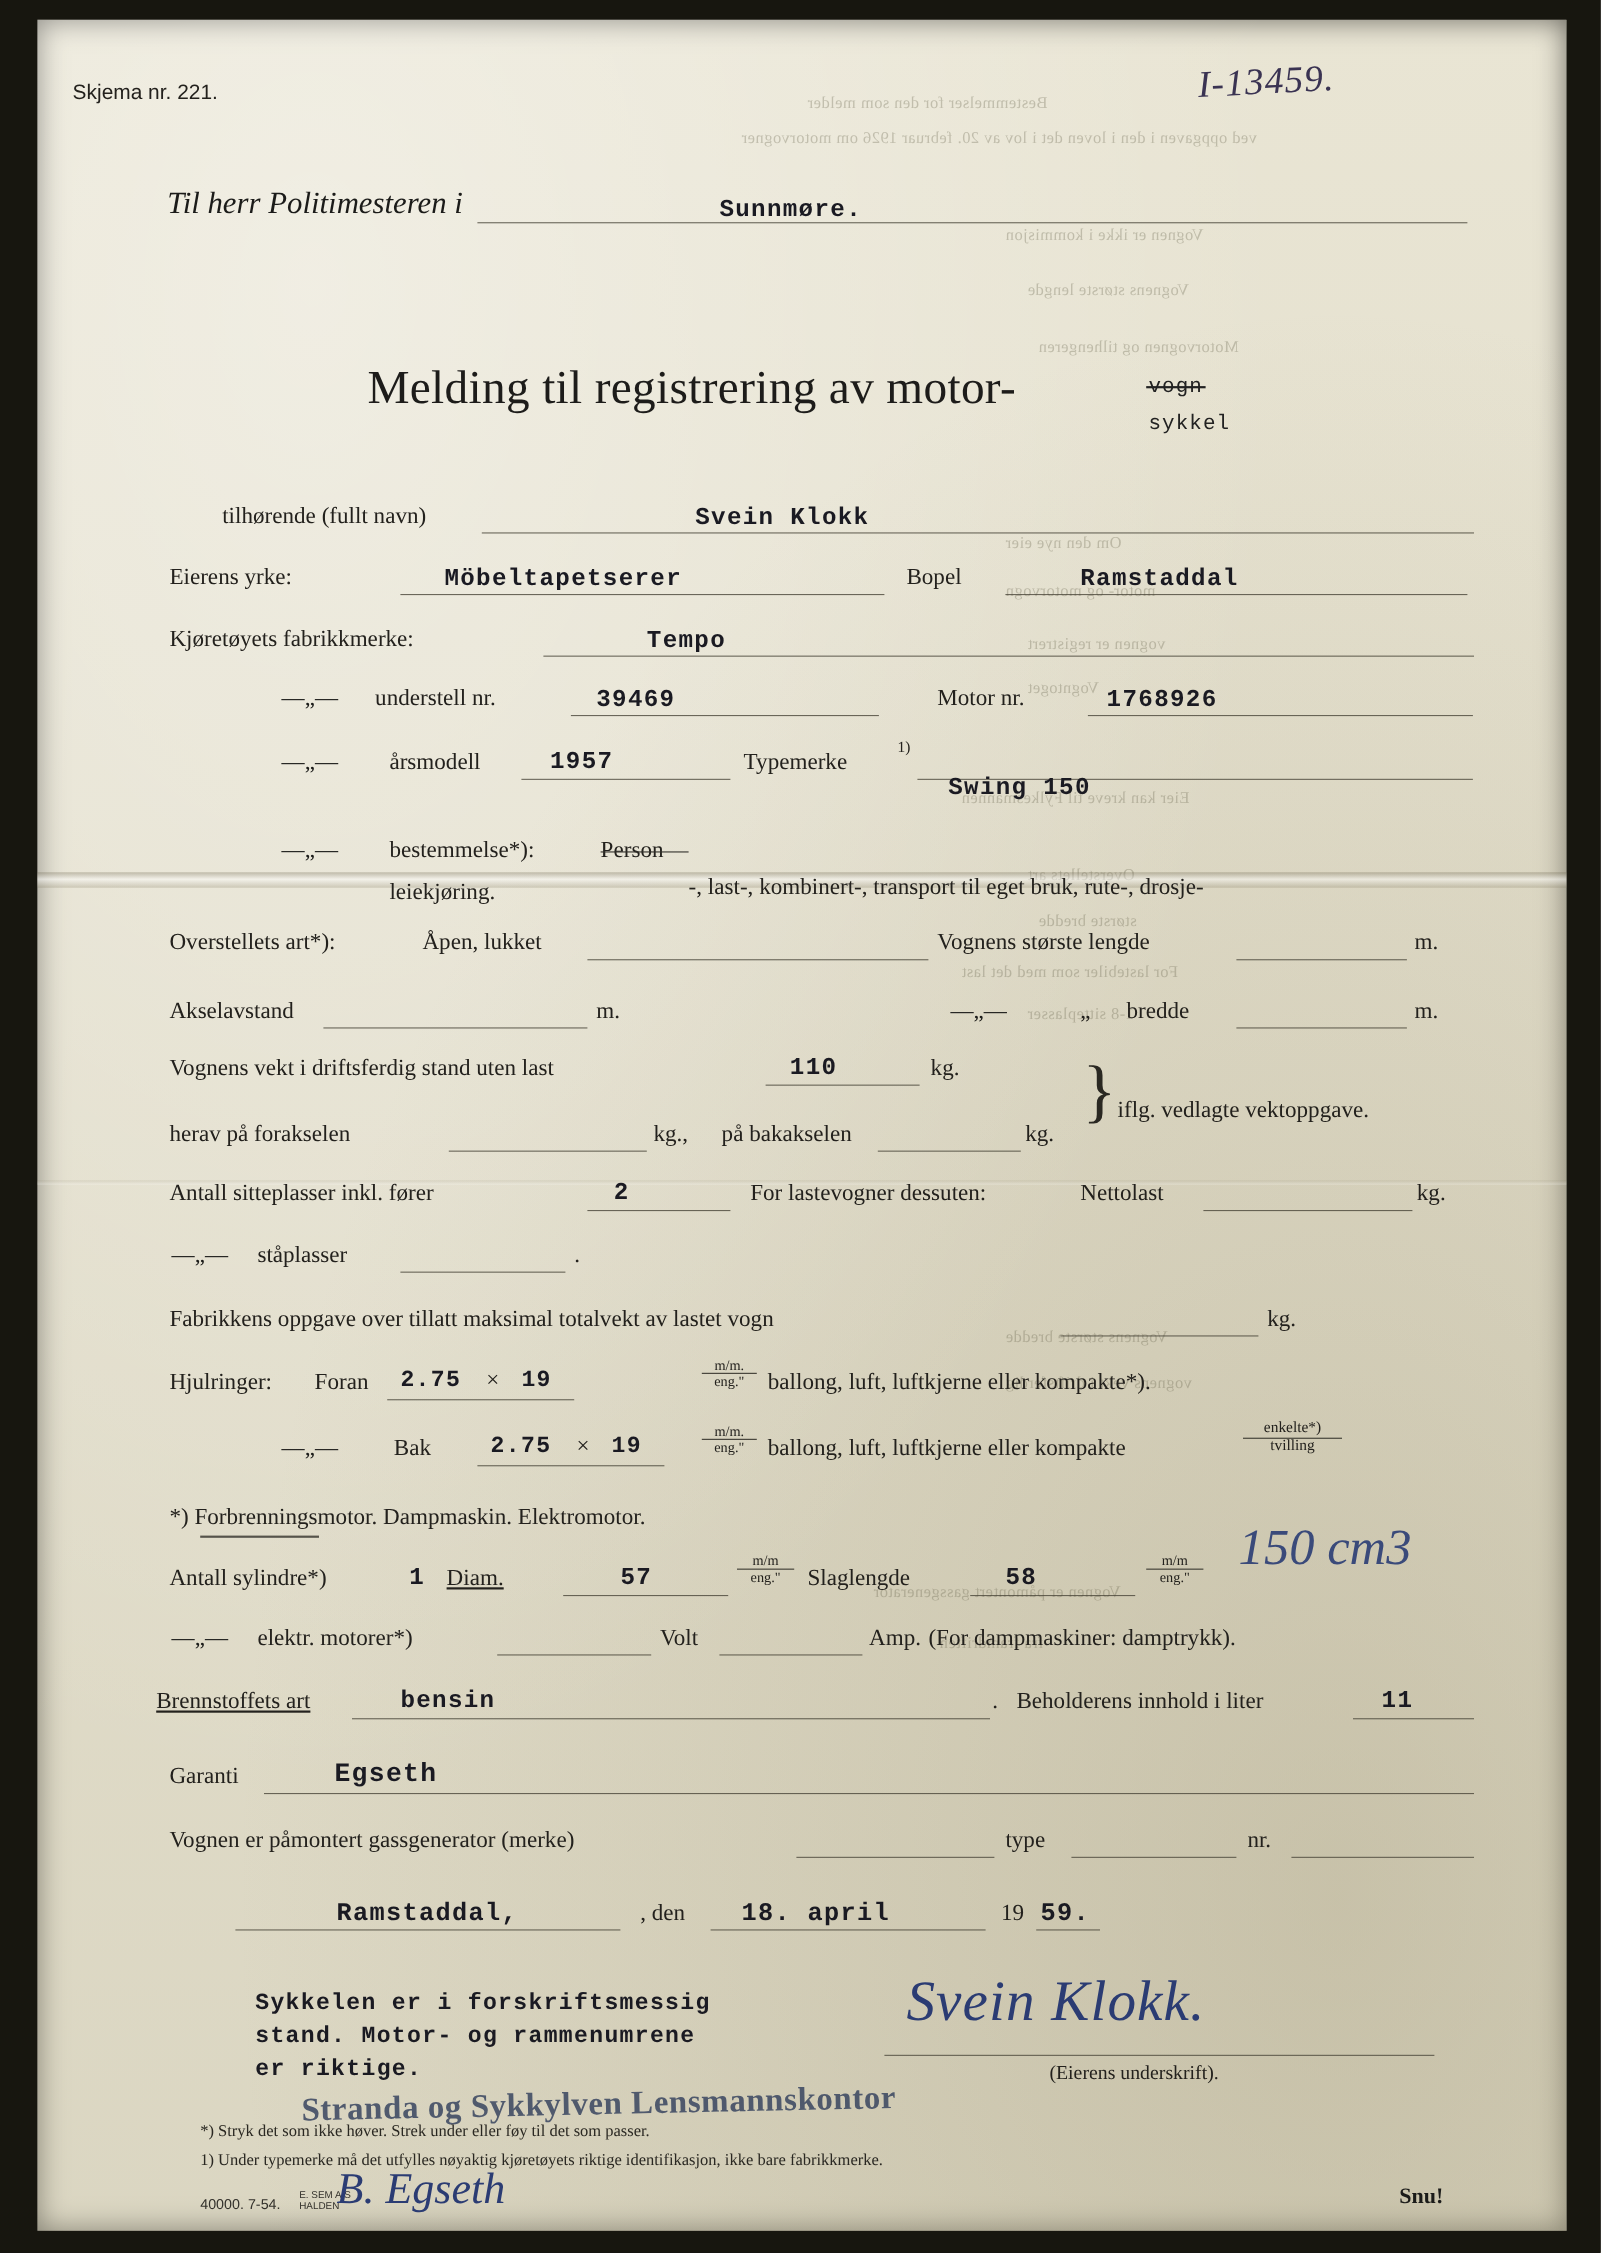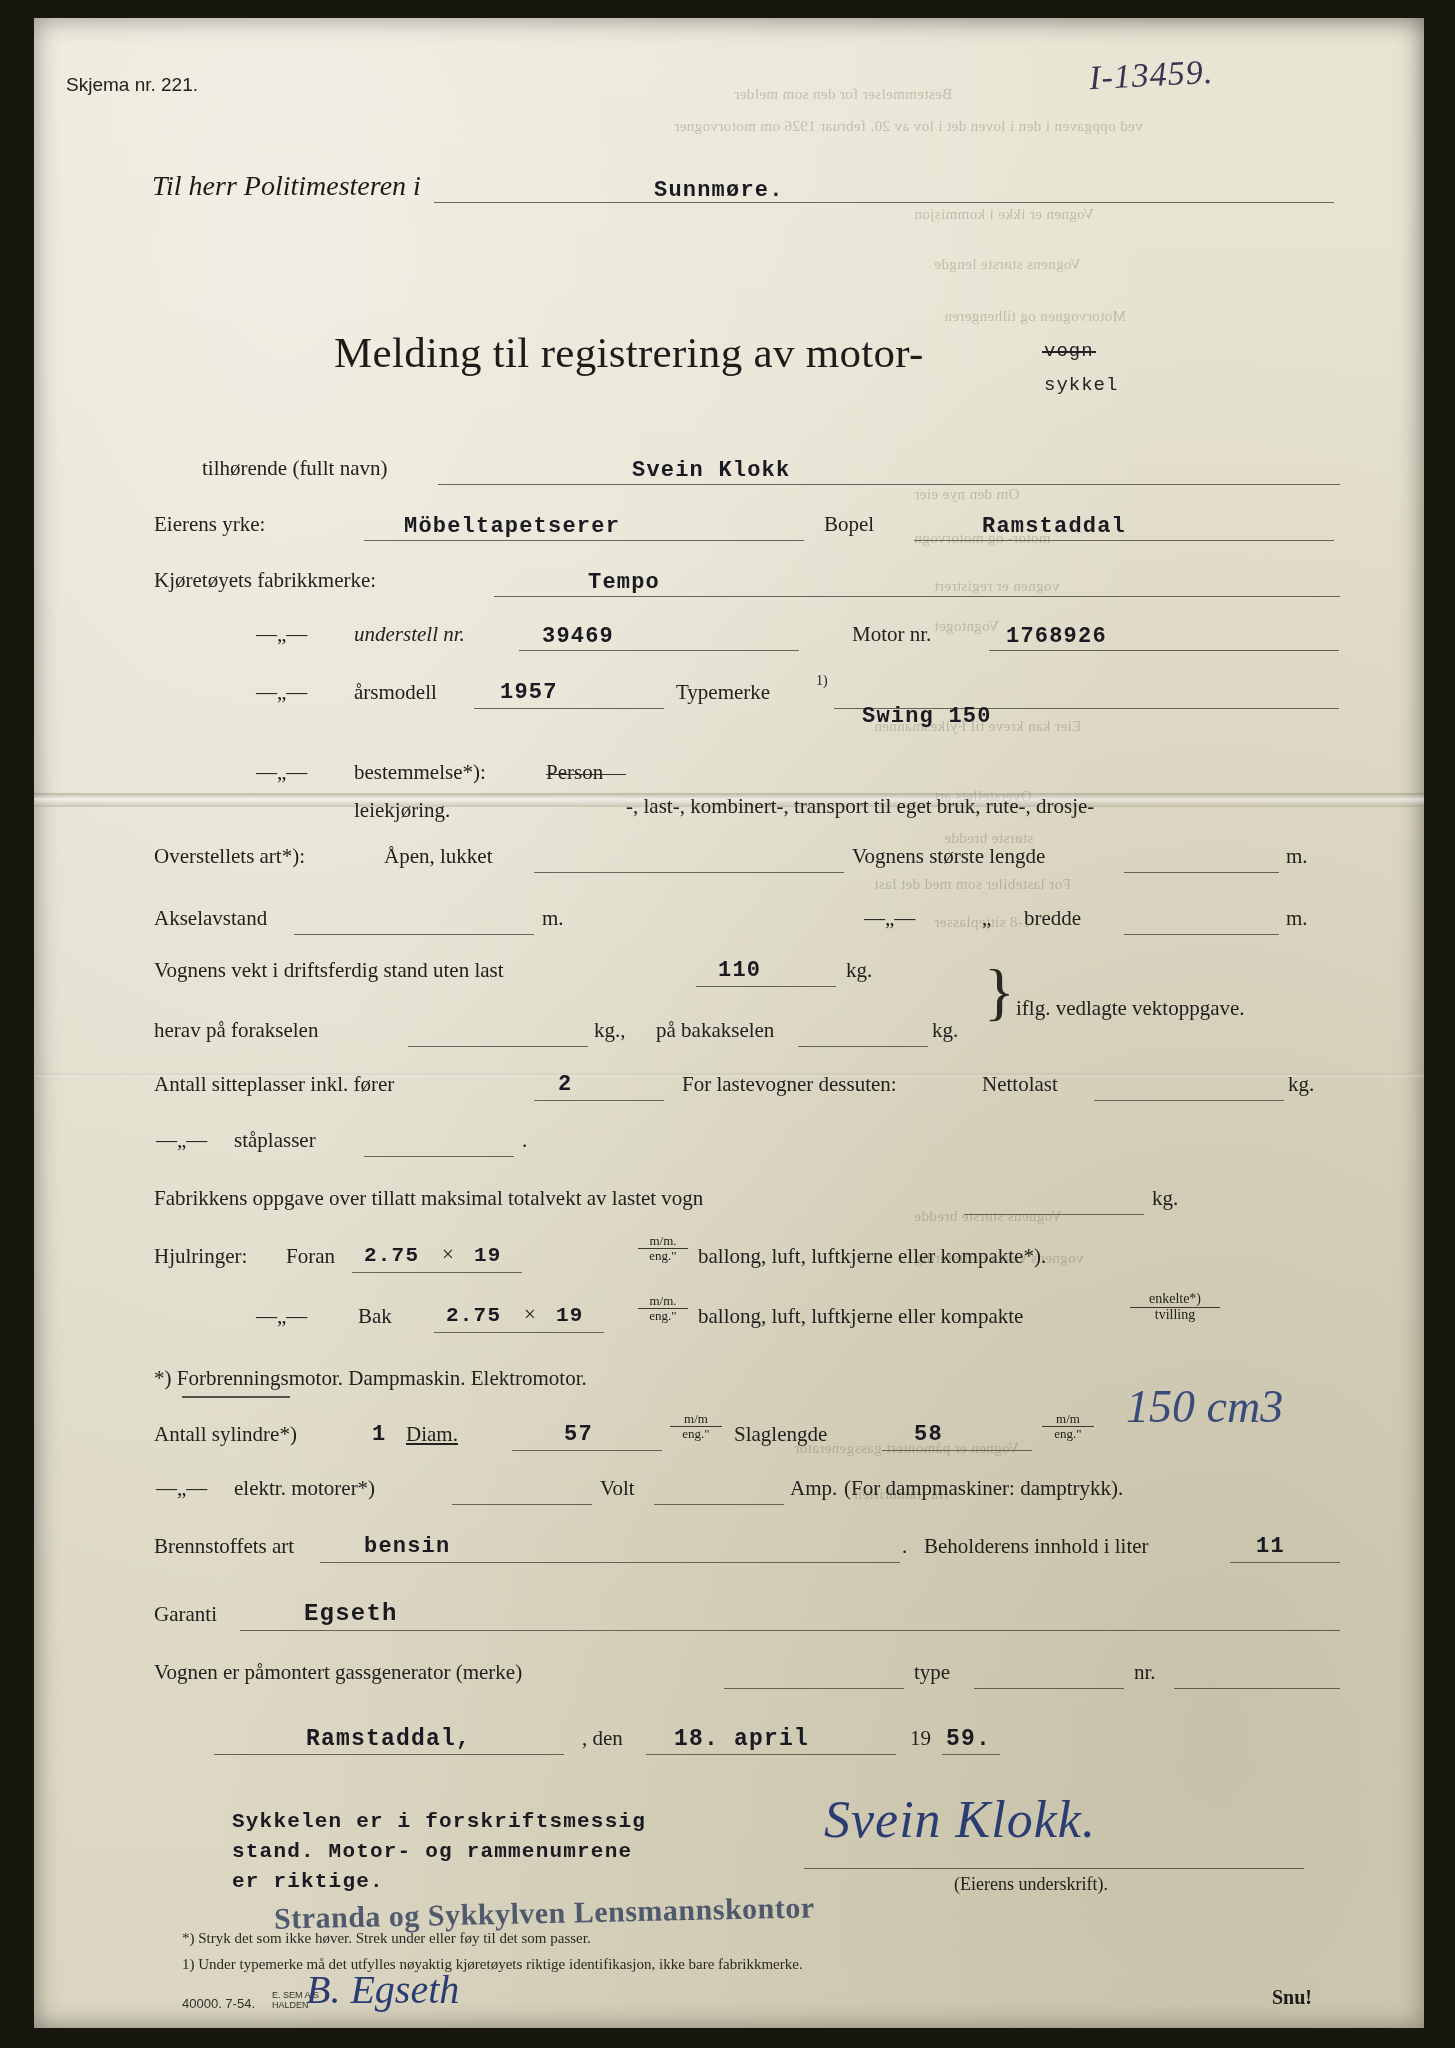--- a/index.html
+++ b/index.html
@@ -315,21 +315,21 @@
 
       <div class="t lbl" style="left:790px; top:494px;">Bopel</div>
       <div class="rule" style="left:880px; top:522px; width:420px;"></div>
       <div class="t tw" style="left:948px; top:496px; font-size:22px;">Ramstaddal</div>
 
       <div class="t lbl" style="left:120px; top:550px;">Kjøretøyets fabrikkmerke:</div>
       <div class="rule" style="left:460px; top:578px; width:846px;"></div>
       <div class="t tw" style="left:554px; top:552px; font-size:22px;">Tempo</div>
 
       <div class="dash" style="left:222px; top:604px;">—„—</div>
-      <div class="t lbl" style="left:320px; top:604px;font-style:italic;">understell nr.</div>
+      <div class="t lbl" style="left:307px; top:604px;">understell nr.</div>
       <div class="rule" style="left:485px; top:632px; width:280px;"></div>
       <div class="t tw" style="left:508px; top:606px; font-size:22px;">39469</div>
 
       <div class="t lbl" style="left:818px; top:604px;">Motor nr.</div>
       <div class="rule" style="left:955px; top:632px; width:350px;"></div>
       <div class="t tw" style="left:972px; top:606px; font-size:22px;">1768926</div>
 
       <div class="dash" style="left:222px; top:662px;">—„—</div>
       <div class="t lbl" style="left:320px; top:662px;">årsmodell</div>
       <div class="rule" style="left:440px; top:690px; width:190px;"></div>
@@ -449,21 +449,21 @@
       <div class="ink note" style="left:1092px; top:1362px;">150 cm3</div>
 
       <div class="dash" style="left:122px; top:1458px;">—„—</div>
       <div class="t lbl" style="left:200px; top:1458px;">elektr. motorer*)</div>
       <div class="rule" style="left:418px; top:1486px; width:140px;"></div>
       <div class="t lbl" style="left:566px; top:1458px;">Volt</div>
       <div class="rule" style="left:620px; top:1486px; width:130px;"></div>
       <div class="t lbl" style="left:756px; top:1458px;">Amp.</div>
       <div class="t lbl" style="left:810px; top:1458px;">(For dampmaskiner:  damptrykk).</div>
 
-      <div class="t lbl" style="left:120px; top:1516px;">Brennstoffets art</div>
+      <div class="t lbl" style="left:108px; top:1516px;text-decoration:underline;">Brennstoffets art</div>
       <div class="rule" style="left:286px; top:1544px; width:580px;"></div>
       <div class="t tw" style="left:330px; top:1516px; font-size:22px;">bensin</div>
       <div class="t lbl" style="left:868px; top:1516px;">.</div>
       <div class="t lbl" style="left:890px; top:1516px;">Beholderens innhold i liter</div>
       <div class="rule" style="left:1196px; top:1544px; width:110px;"></div>
       <div class="t tw" style="left:1222px; top:1516px; font-size:22px;">11</div>
 
       <div class="t lbl" style="left:120px; top:1584px;">Garanti</div>
       <div class="rule" style="left:206px; top:1612px; width:1100px;"></div>
       <div class="t tw" style="left:270px; top:1582px; font-size:24px;">Egseth</div>

